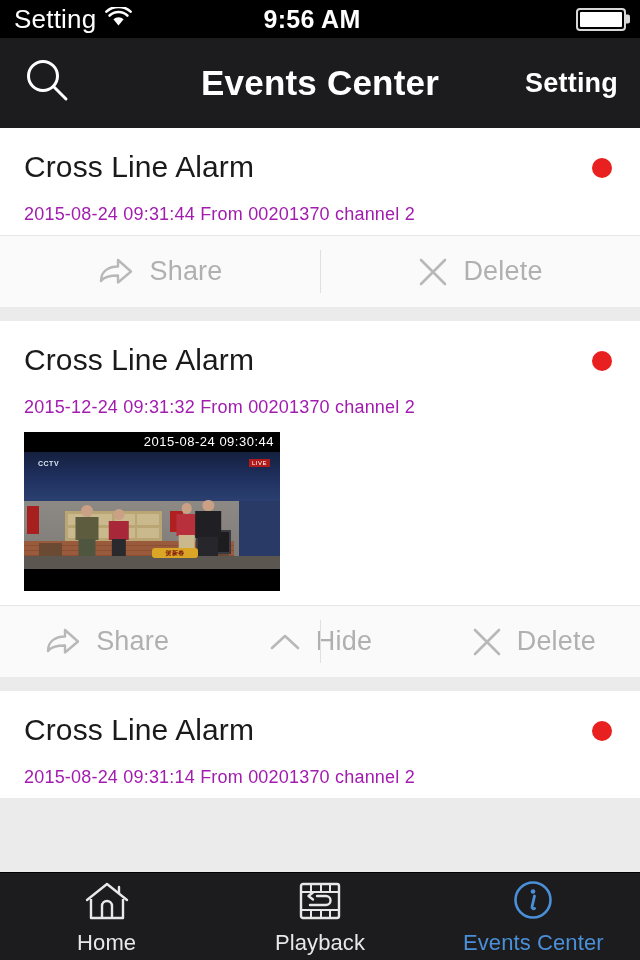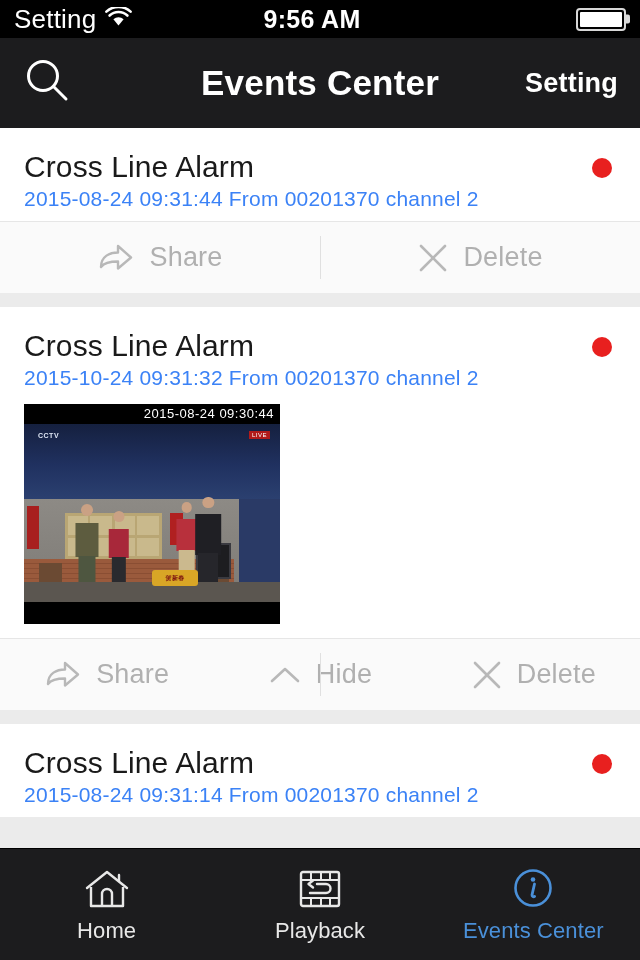--- a/index.html
+++ b/index.html
@@ -59,32 +59,32 @@
     background:#ebebeb; overflow:hidden;
   }
   .gap { height:14px; background:#ebebeb; }
 
   .event-card { background:#fff; }
   .card-body { padding:22px 24px 10px 24px; position:relative; }
   .card-title {
     font-size:30px; color:#1a1a1a; letter-spacing:.1px; line-height:1.1;
   }
   .card-sub {
-    margin-top:4px;
-    font-size:21px; color:#3b82f6; letter-spacing:.2px;
+    margin-top:21px;
+    font-size:18px; color:#a21caf; letter-spacing:.2px;
   }
   .unread-dot {
     position:absolute; right:28px; top:30px;
     width:20px; height:20px; border-radius:50%; background:#e8201f;
   }
 
   
   .thumb-wrap { margin:14px 0 4px 0; }
   .thumb {
-    width:256px; height:220px; background:#737373;
+    width:256px; height:159px; background:#737373;
     position:relative; overflow:hidden;
   }
   .thumb-ts {
     position:absolute; top:0; left:0; right:0; height:20px;
     background:#000; color:#fff; font-size:13px;
     font-family:"Liberation Sans", sans-serif;
     text-align:right; padding-right:6px; line-height:20px;
     letter-spacing:.5px; z-index:5;
   }
   .scene { position:absolute; left:0; right:0; top:20px; bottom:22px; overflow:hidden; }
@@ -166,21 +166,21 @@
     flex:1; display:flex; align-items:center; justify-content:center;
     gap:14px; color:#b0b0b0; font-size:27px; letter-spacing:.2px;
   }
   .action .glyph { display:flex; align-items:center; }
   .act-div {
     position:absolute; top:14px; bottom:14px; width:1px; background:#e0e0e0;
   }
 
   
   #tab-bar {
-    position:absolute; left:0; right:0; bottom:0; height:112px;
+    position:absolute; left:0; right:0; bottom:0; height:88px;
     background:#1c1c1e; display:flex; align-items:center;
     border-top:1px solid #000;
   }
   .tab {
     flex:1; display:flex; flex-direction:column; align-items:center;
     justify-content:center; gap:6px; color:#e8e8e8;
   }
   .tab-label { font-size:22px; letter-spacing:.1px; }
   .tab.active, .tab.active .tab-label { color:#4a90d9; }
   .tab-ico { height:46px; display:flex; align-items:center; justify-content:center; }
@@ -249,21 +249,21 @@
         <span>Delete</span>
       </div>
     </div>
   </div>
 
   <div class="gap"></div>
 
   <div class="event-card">
     <div class="card-body">
       <div class="card-title">Cross Line Alarm</div>
-      <div class="card-sub">2015-10-24 09:31:32  From 00201370 channel 2</div>
+      <div class="card-sub">2015-12-24 09:31:32  From 00201370 channel 2</div>
       <div class="unread-dot"></div>
 
       <div class="thumb-wrap">
         <div class="thumb">
           <div class="thumb-ts">2015-08-24 09:30:44</div>
           <div class="scene">
             <div class="sky"></div>
             <div class="bldg" style="left:4%;  width:7%;  height:26%;"></div>
             <div class="bldg" style="left:13%; width:5%;  height:34%;"></div>
             <div class="bldg" style="left:20%; width:8%;  height:22%;"></div>

